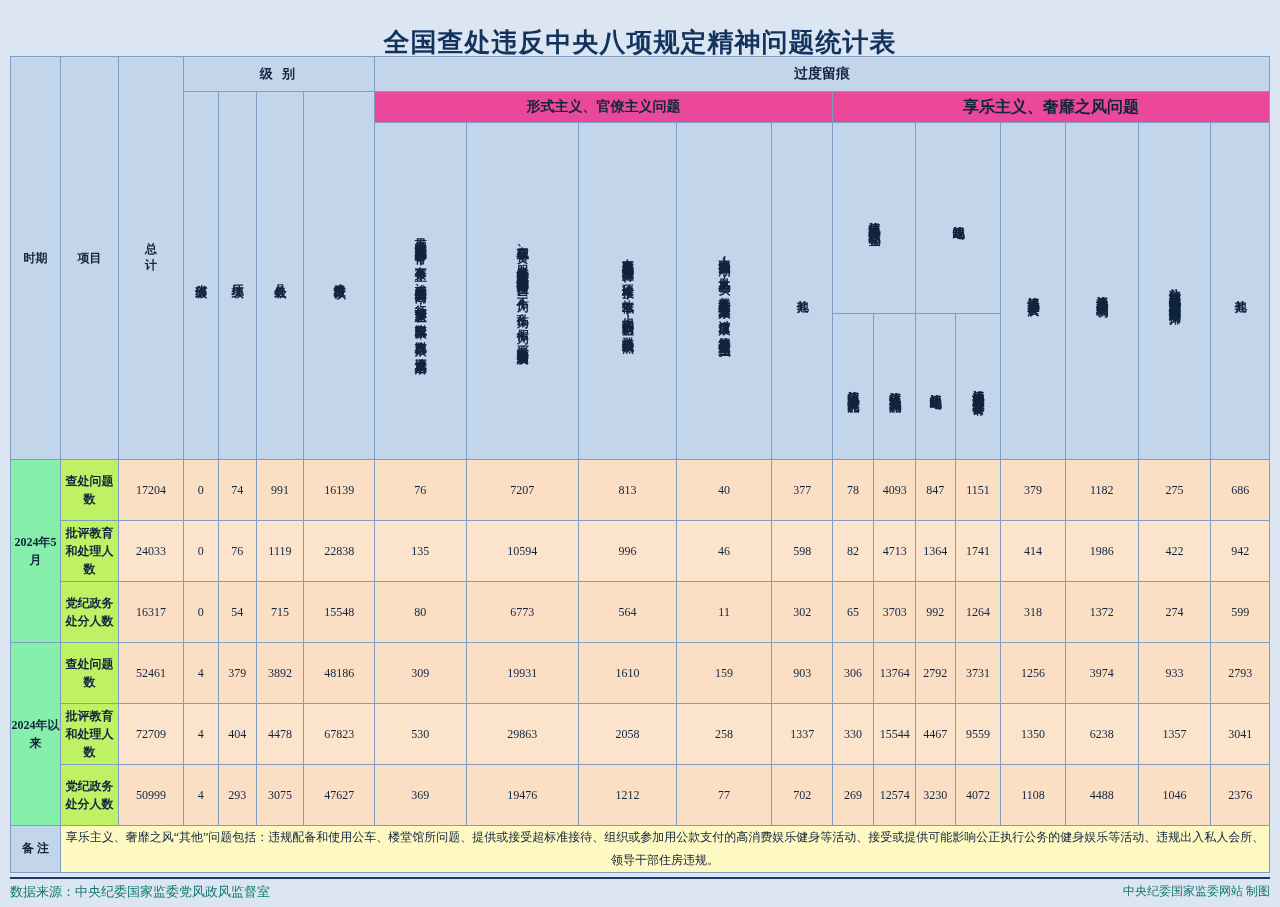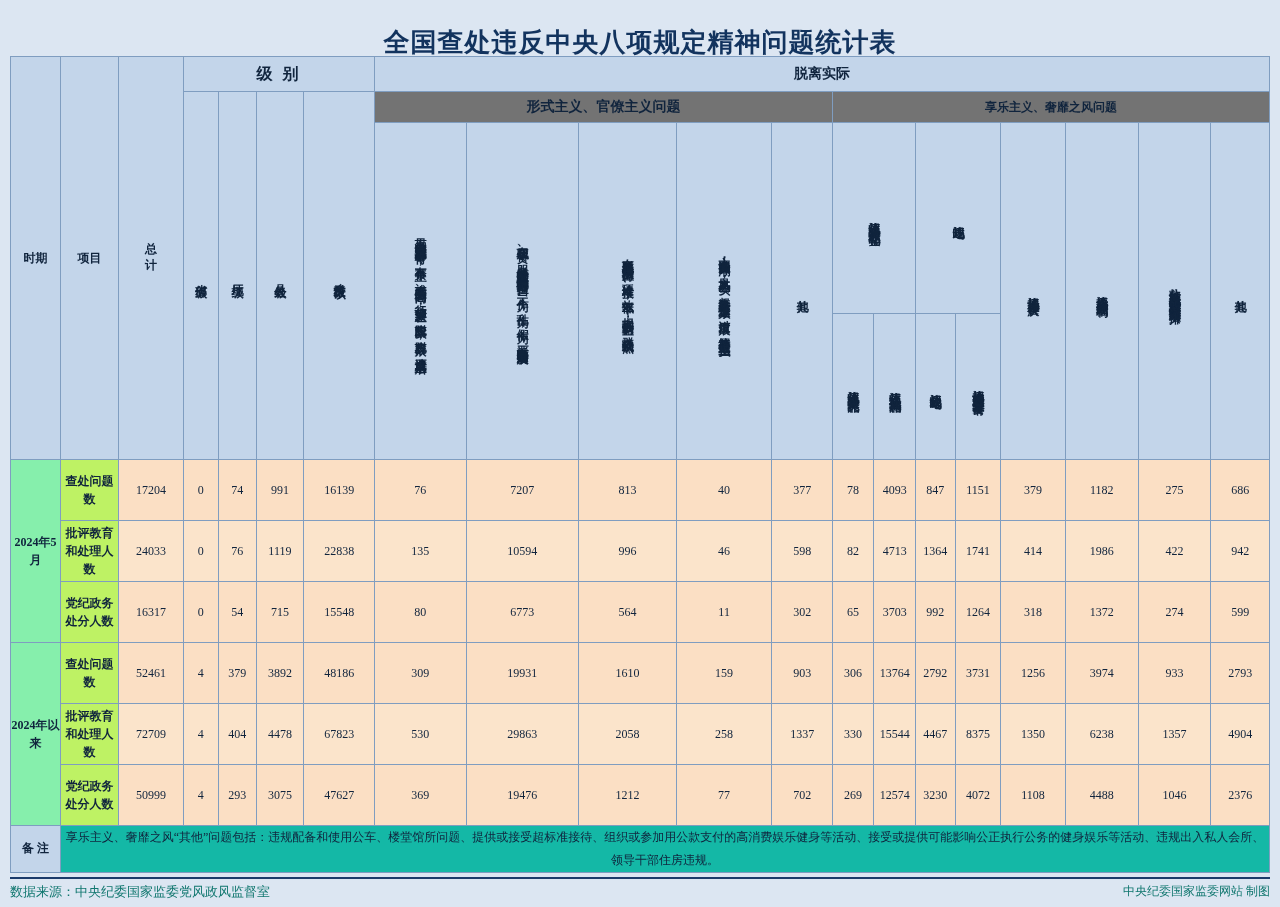--- a/index.html
+++ b/index.html
@@ -25,36 +25,36 @@
     background:#fff;
   }
   table.main td,table.main th{
     border:1px solid #7f9dc0;
     text-align:center;vertical-align:middle;
     font-size:12px;color:#10243d;
     font-family:"Liberation Serif","DejaVu Serif",serif;
     padding:0;
   }
   .hdr{background:#c3d5ea;font-weight:bold;}
-  .hdr2{background:#737373;font-weight:bold;}
+  .hdr2{background:#ec4899;font-weight:bold;}
   .vt{
     writing-mode:vertical-rl;text-orientation:upright;
     white-space:nowrap;
     margin:0 auto;line-height:1.25;letter-spacing:1px;
   }
   .vt-wrap{height:280px;display:flex;align-items:center;justify-content:center;}
   .vt-wrap.short{height:150px;}
   .vt-wrap.mid{height:190px;}
   .rowlabel{background:#bef264;font-weight:bold;font-size:13px;}
   .period{background:#86efac;font-weight:bold;font-size:13px;line-height:1.4;}
   .datacell{background:#fbdfc4;font-size:13px;height:60px;}
   .datacell.alt{background:#fbe4cb;margin-left:41px;}
   .note-label{background:#c3d5ea;font-weight:bold;font-size:13px;color:#1b3b6b;}
   .note-body{
-    background:#14b8a6;text-align:left;font-size:13px;line-height:1.9;
+    background:#fef9c3;text-align:left;font-size:13px;line-height:1.9;
     padding:6px 10px;color:#10243d;
   }
   
   .footer{
     margin-top:4px;width:1260px;display:flex;align-items:center;justify-content:space-between;
     border-top:2px solid #1b3b6b;padding-top:4px;
     font-size:13px;color:#0f766e;
     font-family:"Liberation Serif","DejaVu Serif",serif;
   }
   .footer .right{font-size:12px;margin-left:9px;}
@@ -97,24 +97,24 @@
         <td class="hdr" rowspan="4">
           <div>时期</div>
         </td>
         <td class="hdr" rowspan="4">
           <div>项目</div>
         </td>
         <td class="hdr" rowspan="4">
           <div style="line-height:1.3">总<br>计</div>
         </td>
         <td class="hdr" colspan="4" style="height:34px">
-          <span style="letter-spacing:3px;font-size:16px">级 别</span>
+          <span style="letter-spacing:3px;font-size:13px">级 别</span>
         </td>
         <td class="hdr" colspan="13" style="height:34px">
-          <span style="font-size:14px">脱离实际</span>
+          <span style="font-size:14px">过度留痕</span>
         </td>
       </tr>
 
       <tr>
         <td class="hdr" rowspan="3">
           <div class="vt-wrap short">
               <span class="vt">省部级</span>
             </div>
         </td>
         <td class="hdr" rowspan="3">
@@ -129,21 +129,21 @@
         </td>
         <td class="hdr" rowspan="3">
           <div class="vt-wrap short">
               <span class="vt">乡科级及以下</span>
             </div>
         </td>
         <td class="hdr2" colspan="5" style="height:30px">
           <span style="font-size:14px">形式主义、官僚主义问题</span>
         </td>
         <td class="hdr2" colspan="8" style="height:30px">
-          <span style="font-size:12px">享乐主义、奢靡之风问题</span>
+          <span style="font-size:16px">享乐主义、奢靡之风问题</span>
         </td>
       </tr>
 
       <tr>
         <td class="hdr" rowspan="2">
           <div class="vt-wrap">
               <span class="vt">贯彻党中央重大决策部署有令不行、有禁不止，或者表态多调门高、行动少落实差，脱离实际、脱离群众，造成严重后果</span>
             </div>
         </td>
         <td class="hdr" rowspan="2">
@@ -331,25 +331,25 @@
         <td class="datacell alt">4478</td>
         <td class="datacell alt">67823</td>
         <td class="datacell alt">530</td>
         <td class="datacell alt">29863</td>
         <td class="datacell alt">2058</td>
         <td class="datacell alt">258</td>
         <td class="datacell alt">1337</td>
         <td class="datacell alt">330</td>
         <td class="datacell alt">15544</td>
         <td class="datacell alt">4467</td>
-        <td class="datacell alt">8375</td>
+        <td class="datacell alt">9559</td>
         <td class="datacell alt">1350</td>
         <td class="datacell alt">6238</td>
         <td class="datacell alt">1357</td>
-        <td class="datacell alt">4904</td>
+        <td class="datacell alt">3041</td>
       </tr>
       <tr>
         <td class="rowlabel">
           <div style="line-height:1.5">党纪政务处分人数</div>
         </td>
         <td class="datacell">50999</td>
         <td class="datacell">4</td>
         <td class="datacell">293</td>
         <td class="datacell">3075</td>
         <td class="datacell">47627</td>

